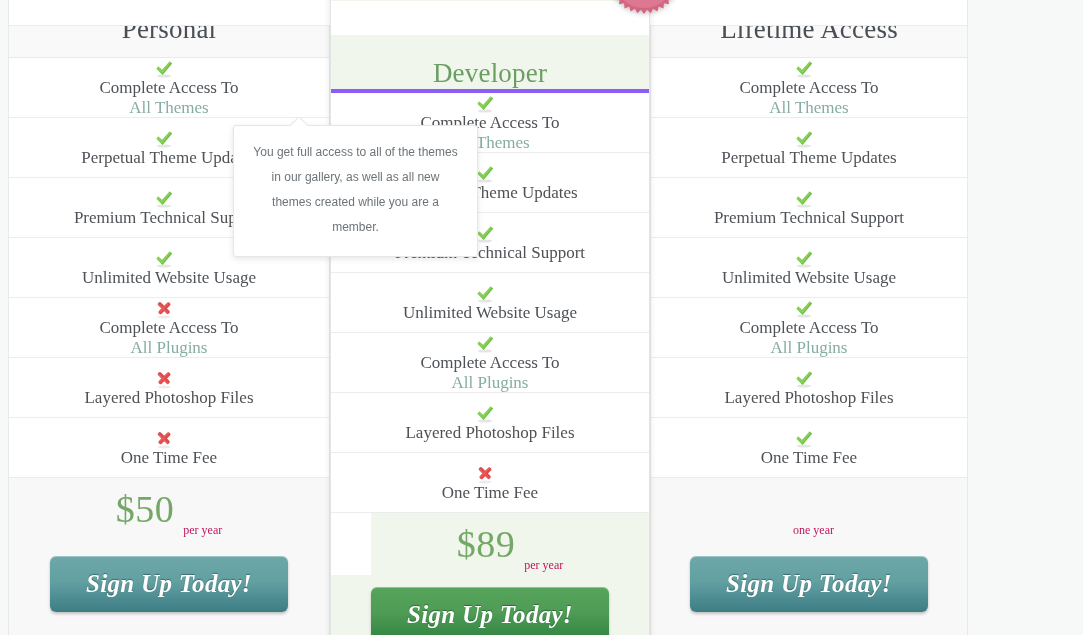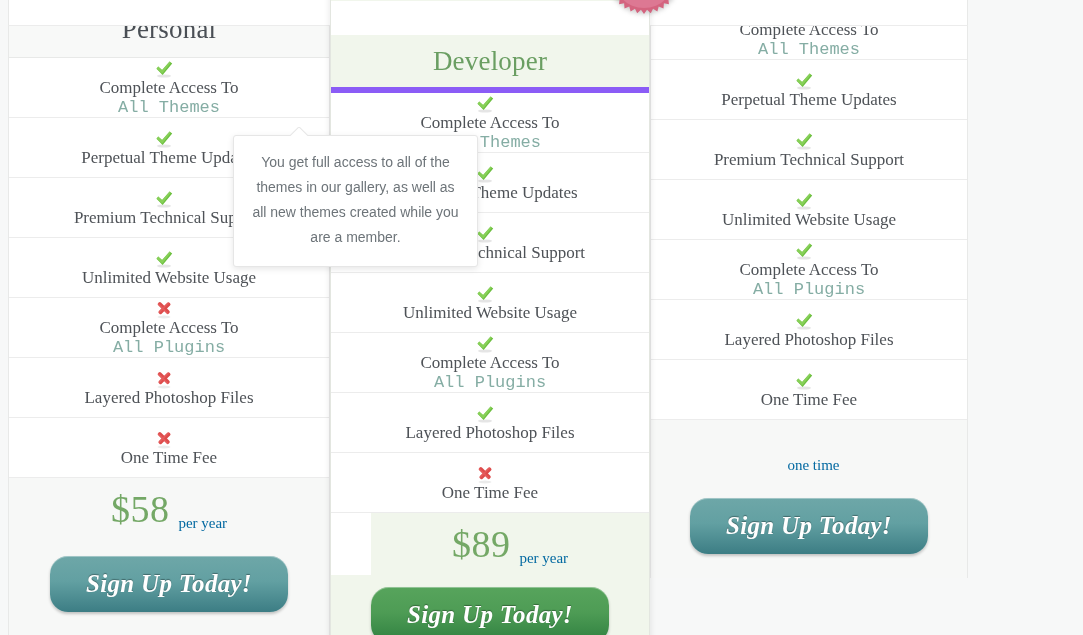--- a/index.html
+++ b/index.html
@@ -63,22 +63,23 @@
     justify-content: center;
     background: #f8f9f8;
     border-top: 1px solid #e8e9e8;
     border-bottom: 1px solid #e8e9e8;
     position: relative;
   }
   .col.developer .col-head {
     height: 58px;
     background: #f1f6ec;
     border-top: none;
-    border-bottom: 6px solid #8b5cf6;
+    border-bottom: 4px solid #8b5cf6;
     margin-top: 34px;
+    align-items: flex-end;
   }
   .col.developer .head-pad {
     height: 34px;
     background: #f1f6ec;
   }
 
   .col-title {
     font-family: "Liberation Serif", serif;
     font-size: 27px;
     font-weight: 400;
@@ -106,62 +107,62 @@
     display: inline-block;
     width: 20px;
     height: 20px;
     margin-right: 10px;
     flex: 0 0 auto;
     position: relative;
     top: 1px;
   }
   .ficon svg { display: block; }
 
-  .flink { color: #85ada4; font-family: Liberation Mono, monospace; }
+  .flink { color: #85ada4; }
 
   
   .price-row {
     height: 62px;
     display: flex;
     align-items: center;
     justify-content: center;
     background: #f7f8f7;
     border-bottom: none;
   }
   .col.developer .price-row { background: #f1f6ec; margin-left: 40px; }
 
   .price-amount {
     font-family: "Liberation Serif", serif;
     font-size: 38px;
     color: #74a866;
     letter-spacing: 0.5px;
   }
   .price-period {
-    font-size: 15px;
-    color: #0369a1;
+    font-size: 12px;
+    color: #be185d;
     margin-left: 9px;
     position: relative;
-    top: 14px;
+    top: 21px;
   }
 
   
   .btn-row {
     height: 96px;
     display: flex;
     justify-content: center;
     padding-top: 16px;
     background: #f7f8f7;
   }
   .col.developer .btn-row { background: #f1f6ec; padding-top: 12px; }
 
   .signup {
     width: 238px;
     height: 56px;
     border: none;
-    border-radius: 18px;
+    border-radius: 6px;
     cursor: pointer;
     font-family: "Liberation Serif", serif;
     font-style: italic;
     font-weight: bold;
     font-size: 25px;
     color: #ffffff;
     text-shadow: 0 -1px 1px rgba(0,0,0,0.35);
     letter-spacing: 0.3px;
     box-shadow: inset 0 1px 0 rgba(255,255,255,0.35),
                 0 2px 3px rgba(0,0,0,0.22);
@@ -200,30 +201,30 @@
     line-height: 15px;
     color: #ffffff;
     text-shadow: 0 1px 1px rgba(150,40,70,0.55);
     pointer-events: none;
   }
 
   
   .tooltip {
     position: absolute;
     left: 233px;
-    top: 135px;
+    top: 125px;
     width: 245px;
     padding: 14px 18px 16px 18px;
     background: #ffffff;
     border: 1px solid #e6e6e6;
     border-radius: 3px;
     box-shadow: 0 2px 6px rgba(0,0,0,0.10);
     z-index: 60;
     font-family: "Liberation Sans", sans-serif;
-    font-size: 14px;
+    font-size: 12px;
     line-height: 25px;
     color: #6d7479;
     text-align: center;
   }
   .tooltip .tip-arrow {
     position: absolute;
     top: -9px;
     left: 56px;
     width: 18px;
     height: 9px;
@@ -353,21 +354,21 @@
                 </g>
                 <g fill="#ec6a6a" opacity="0.55">
                   <rect x="8.4" y="1.8" width="1.6" height="14" rx="0.8" transform="rotate(45 10 9.5)"></rect>
                   <rect x="8.4" y="1.8" width="1.6" height="14" rx="0.8" transform="rotate(-45 10 9.5)"></rect>
                 </g>
               </svg>
             </span>
             <span>One Time Fee</span>
           </div>
           <div class="price-row">
-            <span class="price-amount">$58</span>
+            <span class="price-amount">$50</span>
             <span class="price-period">per year</span>
           </div>
           <div class="btn-row">
             <button class="signup teal">Sign Up Today!</button>
           </div>
         </div>
         <div class="col developer">
           <div class="head-pad"></div>
           <div class="badge">
             <svg class="star" width="76" height="76" viewBox="0 0 76 76">
@@ -460,20 +461,23 @@
           </div>
           <div class="price-row">
             <span class="price-amount">$89</span>
             <span class="price-period">per year</span>
           </div>
           <div class="btn-row">
             <button class="signup green">Sign Up Today!</button>
           </div>
         </div>
         <div class="col lifetime">
+          <div class="col-head">
+            <span class="col-title">Lifetime Access</span>
+          </div>
           <div class="feat">
             <span class="ficon">
               <svg width="20" height="20" viewBox="0 0 20 20">
                 <ellipse cx="10" cy="17" rx="7" ry="1.6" fill="#000" opacity="0.10"></ellipse>
                 <path d="M2.5 9.8 L4.2 7.6 L8.1 11.0 L15.6 2.6 L18.2 4.6 L8.6 16.0 Z" fill="#6cbf3f"></path>
                 <path d="M2.5 9.8 L4.2 7.6 L8.1 11.0 L15.6 2.6 L17.0 3.6 L8.4 14.6 Z" fill="#8fd45f" opacity="0.8"></path>
               </svg>
             </span>
             <span>Complete Access To </span>
             <span class="flink">All Themes</span>
@@ -533,21 +537,21 @@
             <span class="ficon">
               <svg width="20" height="20" viewBox="0 0 20 20">
                 <ellipse cx="10" cy="17" rx="7" ry="1.6" fill="#000" opacity="0.10"></ellipse>
                 <path d="M2.5 9.8 L4.2 7.6 L8.1 11.0 L15.6 2.6 L18.2 4.6 L8.6 16.0 Z" fill="#6cbf3f"></path>
                 <path d="M2.5 9.8 L4.2 7.6 L8.1 11.0 L15.6 2.6 L17.0 3.6 L8.4 14.6 Z" fill="#8fd45f" opacity="0.8"></path>
               </svg>
             </span>
             <span>One Time Fee</span>
           </div>
           <div class="price-row">
-            <span class="price-period">one time</span>
+            <span class="price-period">one year</span>
           </div>
           <div class="btn-row">
             <button class="signup teal">Sign Up Today!</button>
           </div>
         </div>
       </div>
   </div>
 
   <div class="tooltip">
     <span class="tip-arrow"></span>

